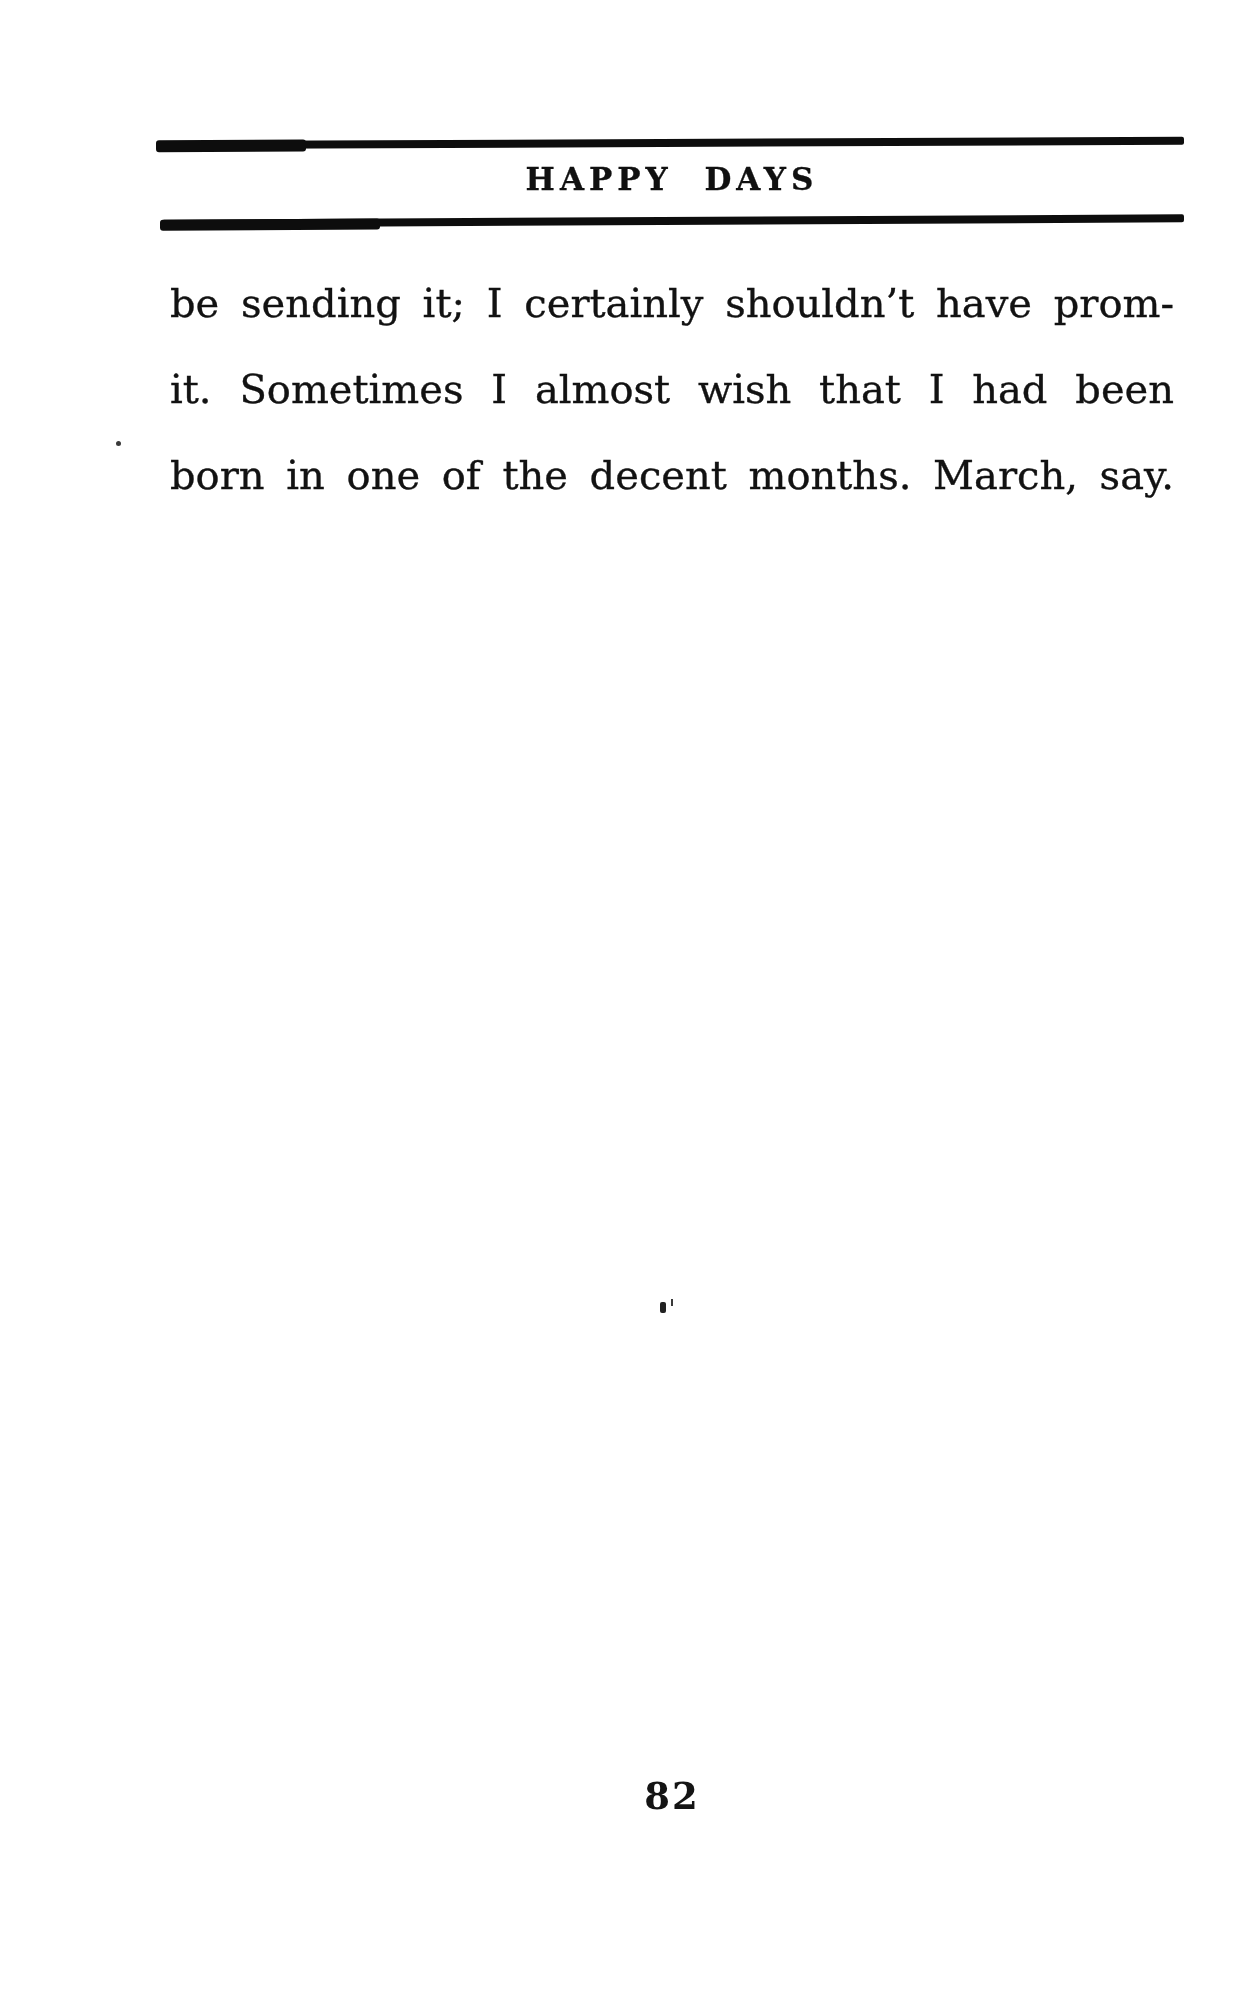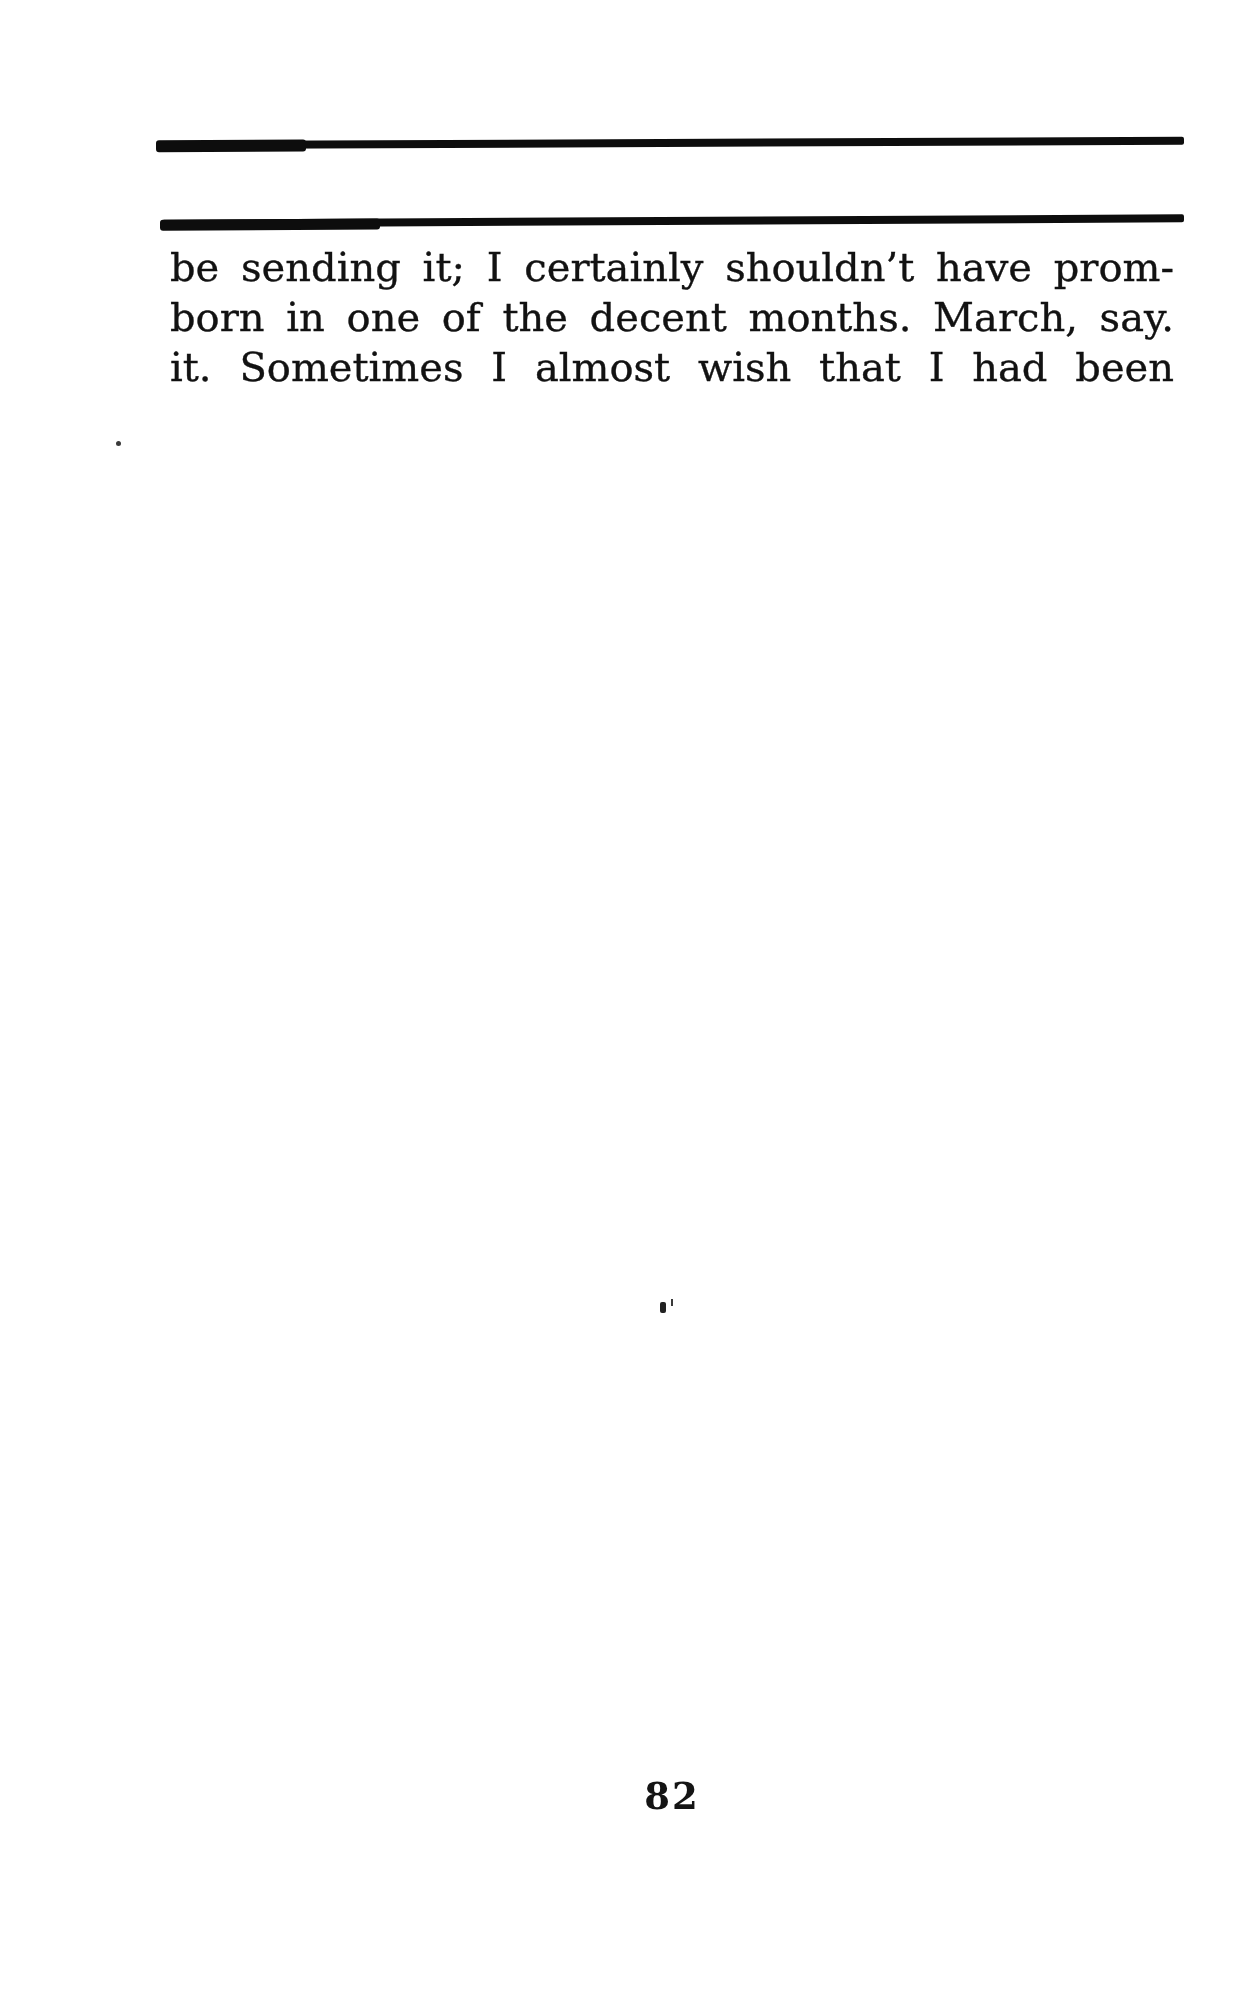--- a/index.html
+++ b/index.html
@@ -76,20 +76,21 @@
     top: 242px;
     width: 1004px;
     font-size: 40px;
     line-height: 50px;
     color: #121212;
     -webkit-text-stroke: 0.35px #121212;
   }
   .body-line {
     text-align: justify;
     text-align-last: justify;
+    margin-top: 36px;
   }
   .folio {
     position: absolute;
     left: 170px;
     top: 1738px;
     width: 1004px;
     text-align: center;
     font-size: 37px;
     font-weight: bold;
     letter-spacing: 2px;
@@ -119,27 +120,28 @@
     box-shadow: 9px -5px 0 -2px #3a3a3a;
   }
 </style>
 </head>
 <body>
 
 <div class="page">
 
   <div class="rule rule-top"></div>
 
+  <div class="running-head">HAPPY DAYS</div>
 
   <div class="rule rule-bottom"></div>
 
   <div class="body-text">
     <div class="body-line">be sending it; I certainly shouldn’t have prom-</div>
+    <div class="body-line">it.  Sometimes I almost wish that I had been</div>
     <div class="body-line">born in one of the decent months.  March, say.</div>
-    <div class="body-line">it.  Sometimes I almost wish that I had been</div>
   </div>
 
   <div class="speck speck-margin-dot"></div>
   <div class="speck speck-mid-mark"></div>
 
   <div class="folio">82</div>
 
 </div>
 
 </body></html>

